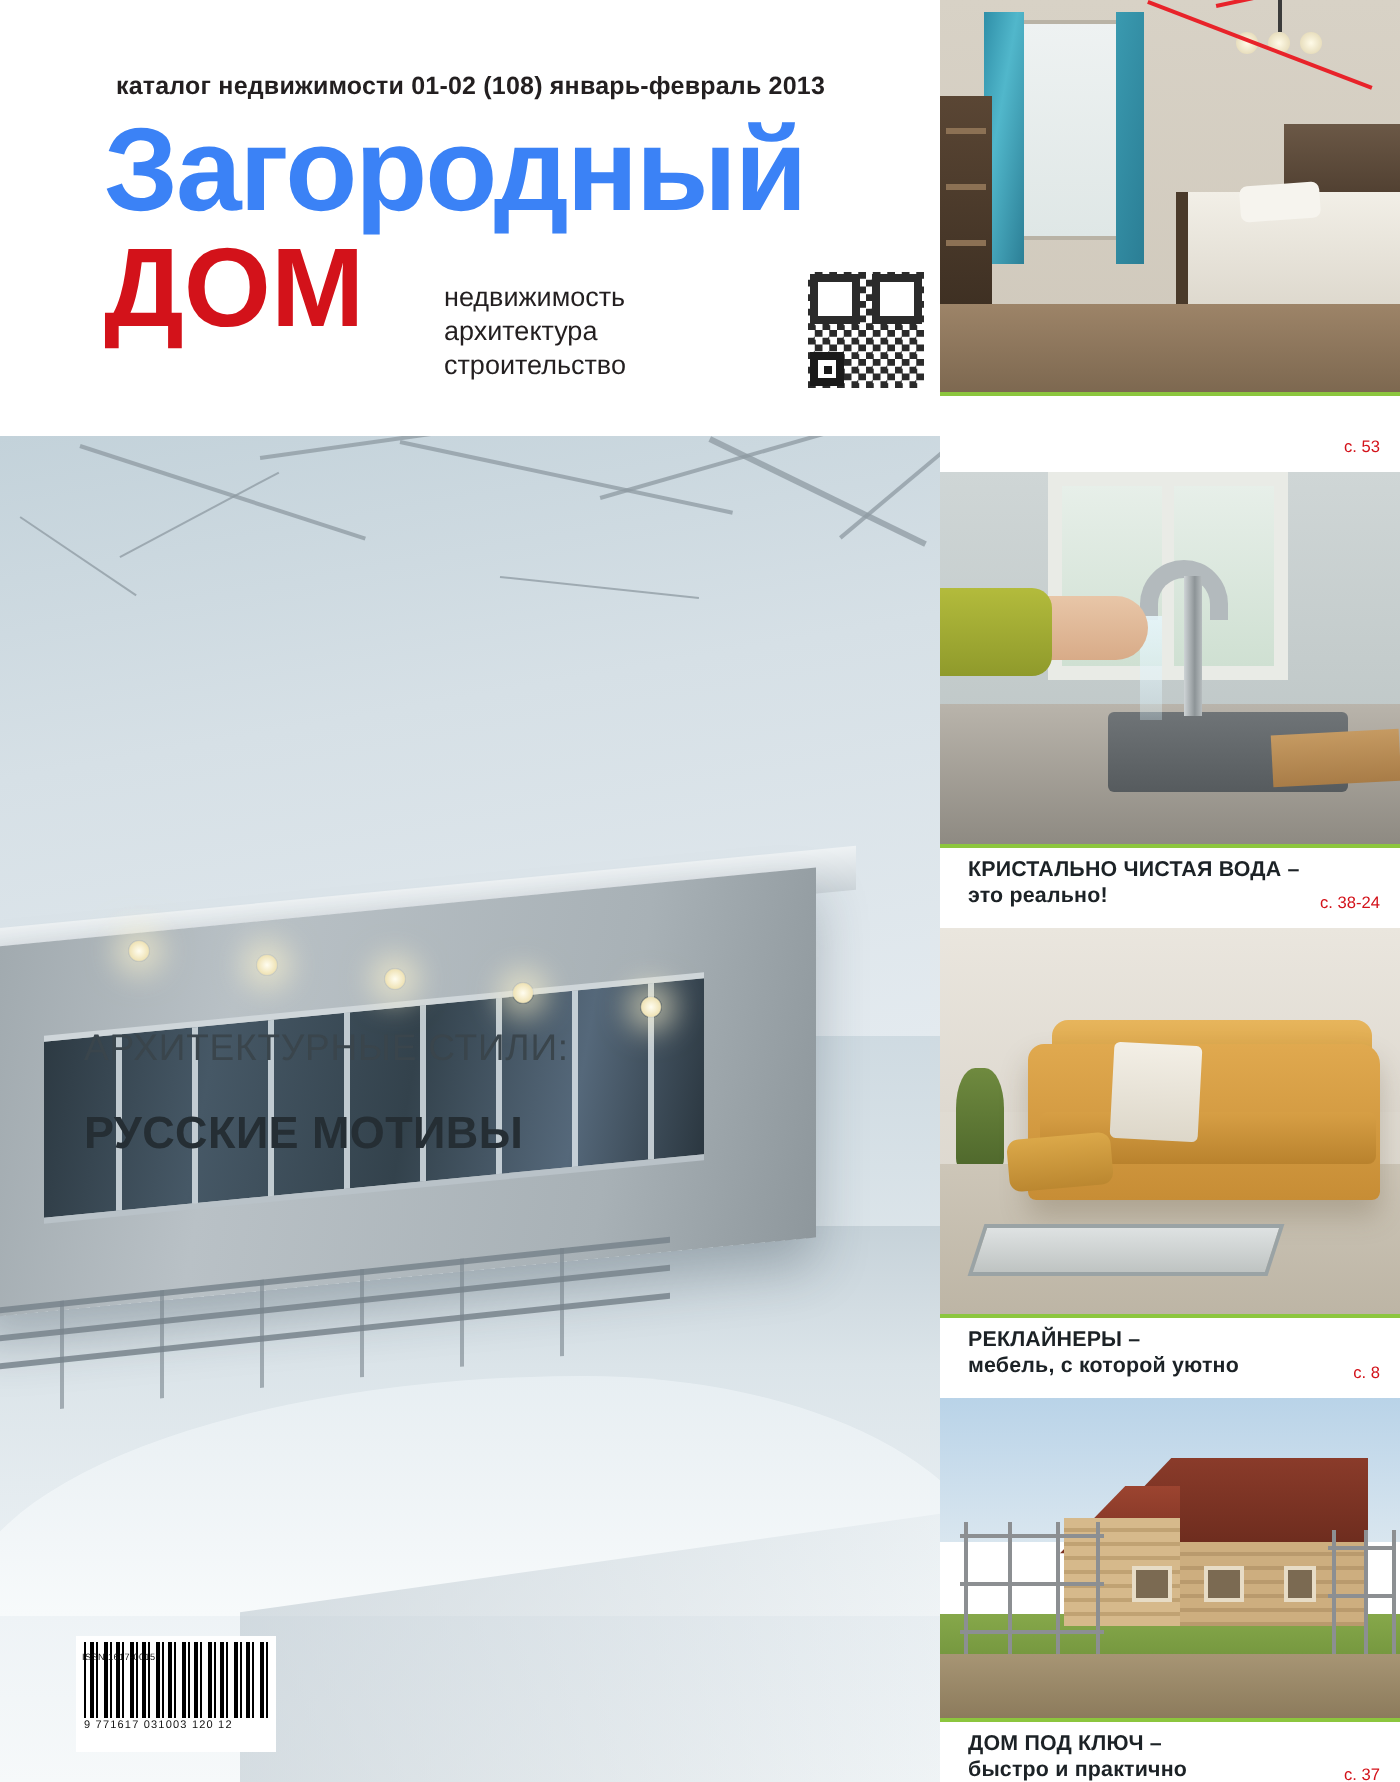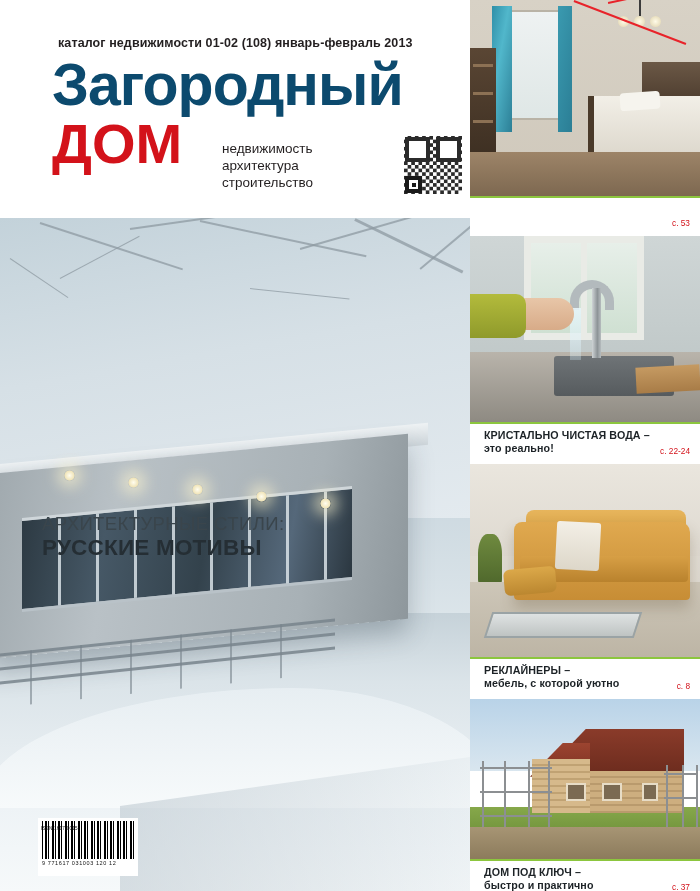--- a/index.html
+++ b/index.html
@@ -38,21 +38,21 @@
     color: #231f20;
     letter-spacing: 0.1px;
     white-space: nowrap;
   }
   .title-main {
     position: absolute;
     left: 52px; top: 56px;
     font-size: 59px;
     line-height: 58px;
     font-weight: bold;
-    color: #0c4a6e;
+    color: #3b82f6;
     letter-spacing: -1px;
     white-space: nowrap;
     font-family: "Liberation Sans", sans-serif;
     text-align: right;
   }
   .title-sub {
     position: absolute;
     left: 52px; top: 116px;
     font-size: 56px;
     line-height: 56px;
@@ -194,21 +194,21 @@
   
   .hl-styles {
     position: absolute;
     left: 42px; top: 295px;
     color: #2f3a41;
   }
   .hl-styles .l1 {
     font-size: 18.5px; letter-spacing: .4px; font-weight: normal; color: #3a454c;
   }
   .hl-styles .l2 {
-    font-size: 22.5px; font-weight: bold; letter-spacing: .2px; margin-top: 0; color: #252e34;
+    font-size: 22.5px; font-weight: bold; letter-spacing: .2px; margin-top: 19px; color: #252e34;
   }
   .hl-styles .pg {
     font-size: 15.5px; margin-top: 8px; margin-left: 70px; color: #3c474e;
   }
 
   
   .barcode-wrap {
     position: absolute;
     left: 38px; top: 818px;
     width: 100px; height: 58px;
@@ -601,21 +601,21 @@
         <div class="arm"></div>
         <div class="sleeve"></div>
         <div class="board"></div>
       </div>
       <div class="cap">
         <div class="green-line"></div>
         <div class="cap-text">
           <span>КРИСТАЛЬНО ЧИСТАЯ ВОДА –</span><br>
           <span>это реально!</span>
         </div>
-        <div class="cap-page">с. 22-24</div>
+        <div class="cap-page">с. 38-24</div>
       </div>
     </div>
 
     <div class="tile">
       <div class="photo t3">
         <div class="bg"></div>
         <div class="wall"></div>
         <div class="plant"></div>
         <div class="rug"></div>
         <div class="sofa-back"></div>

